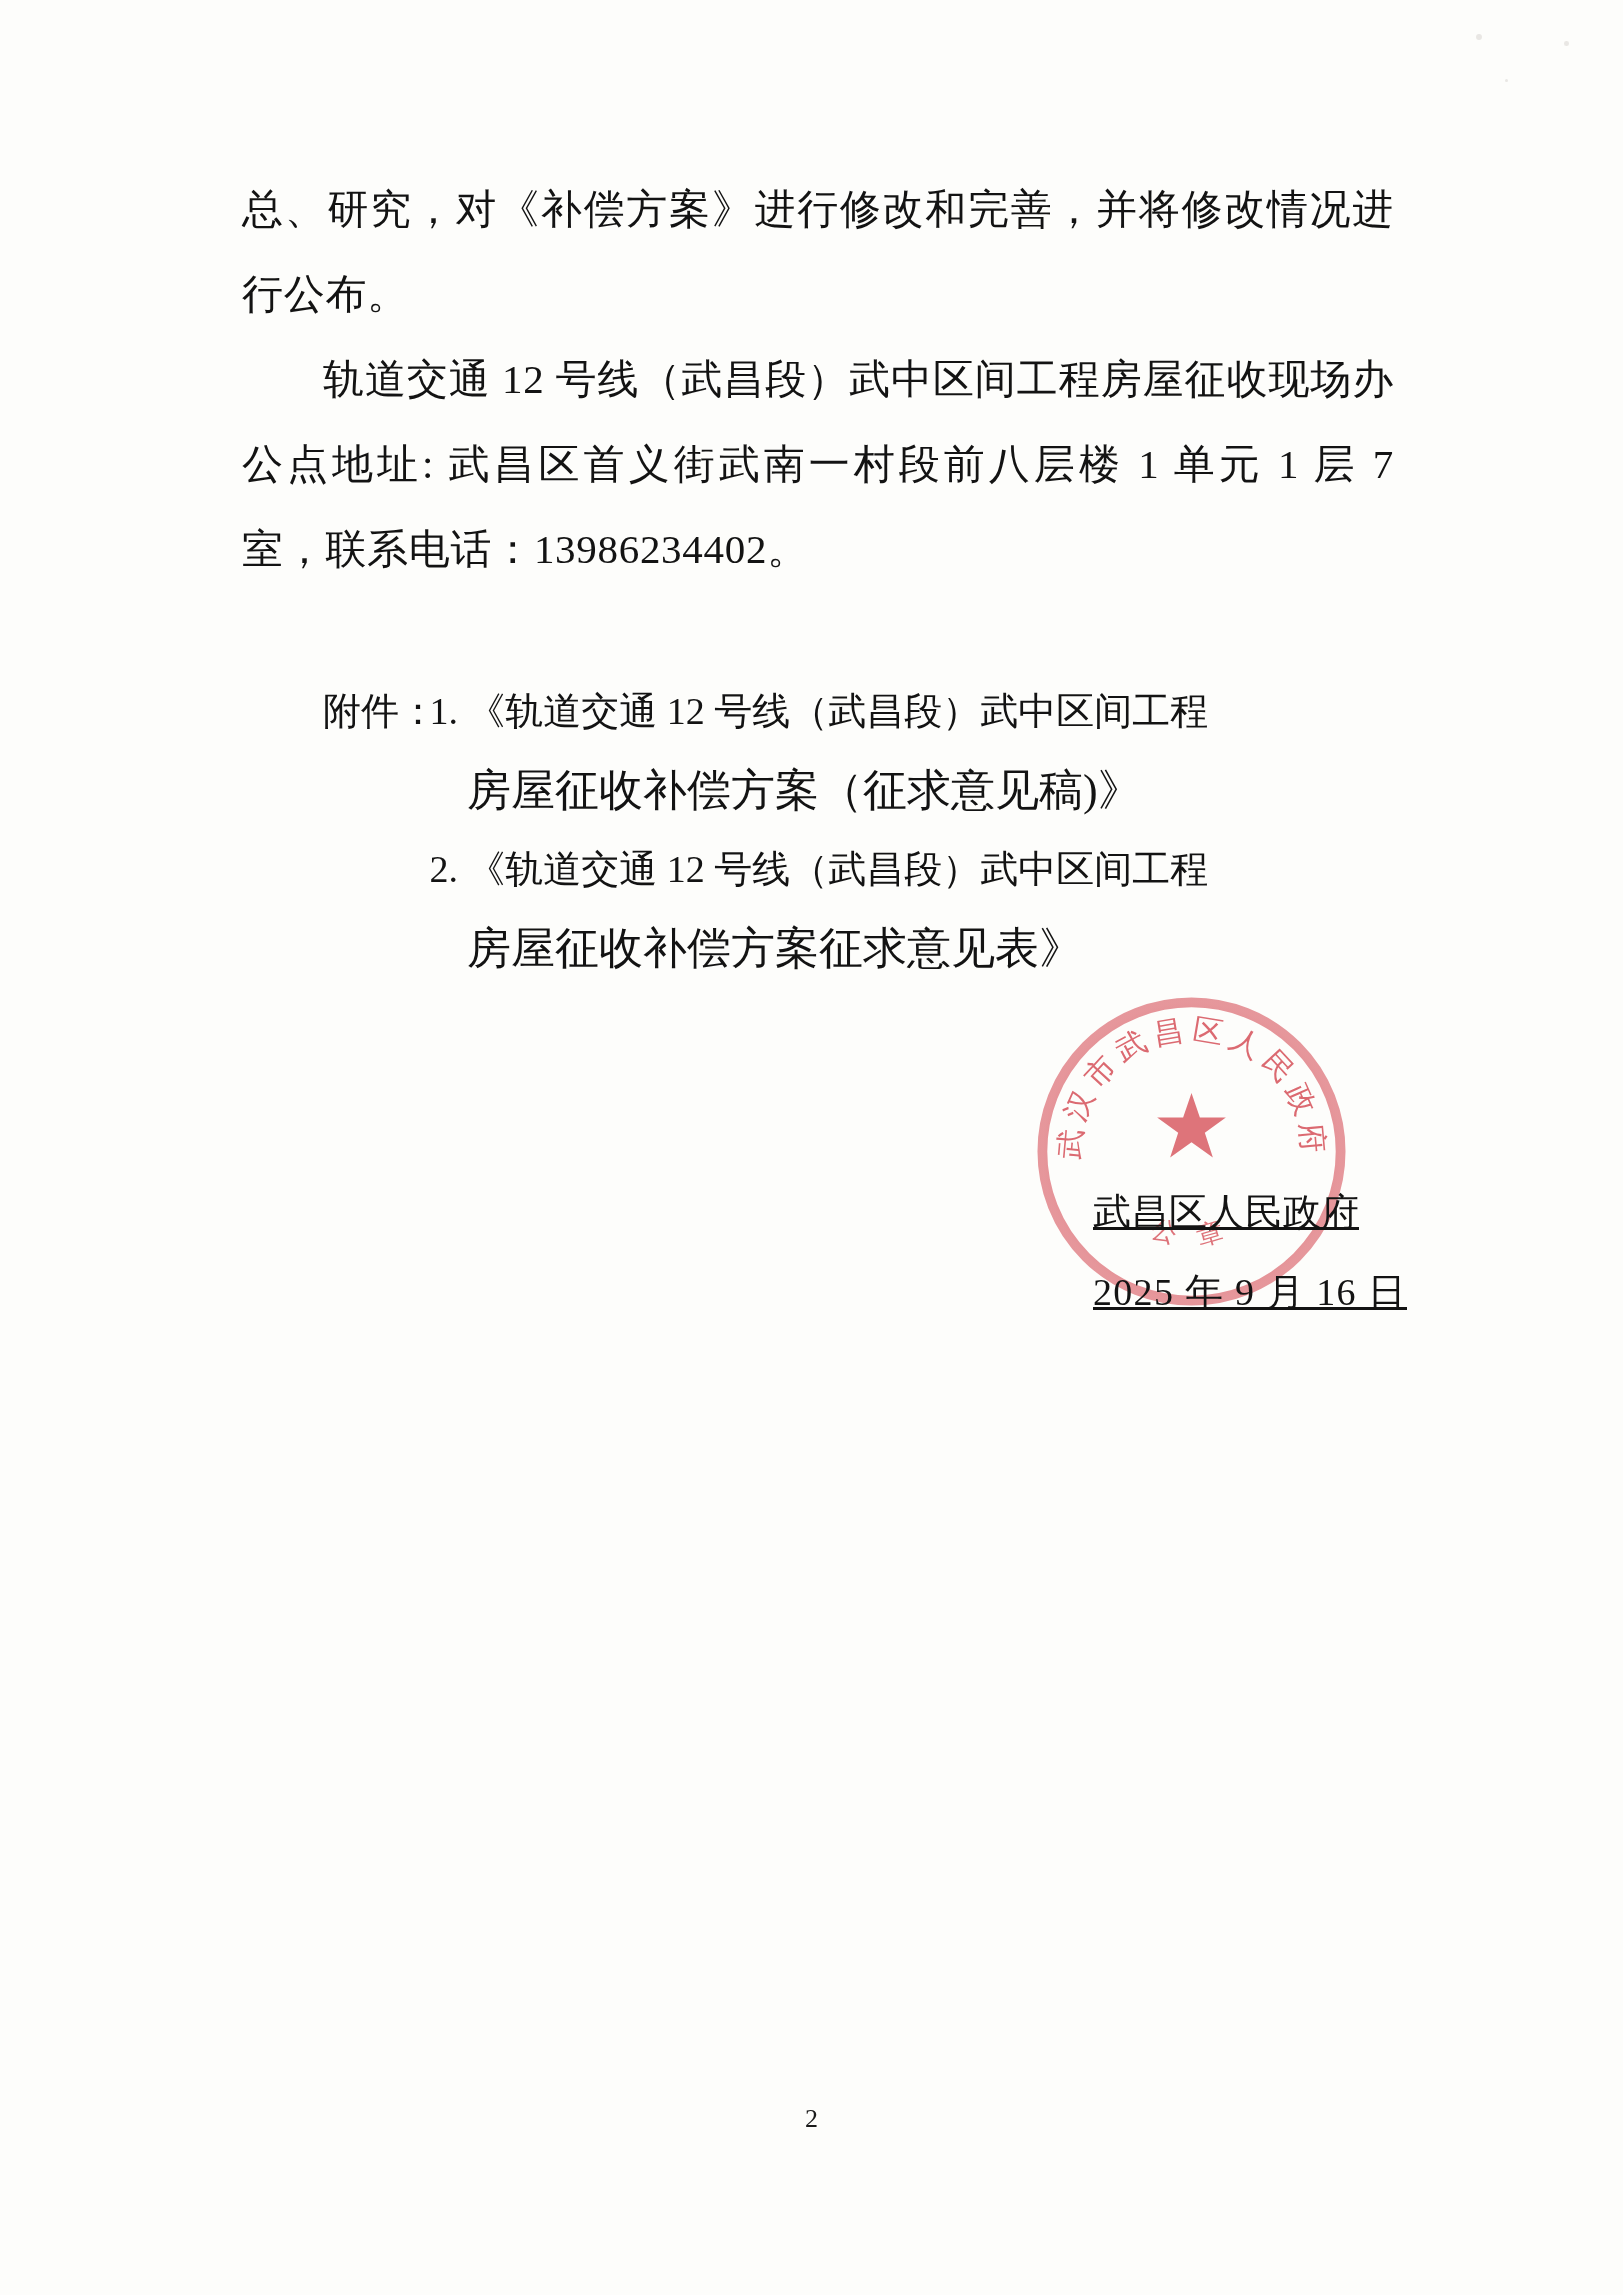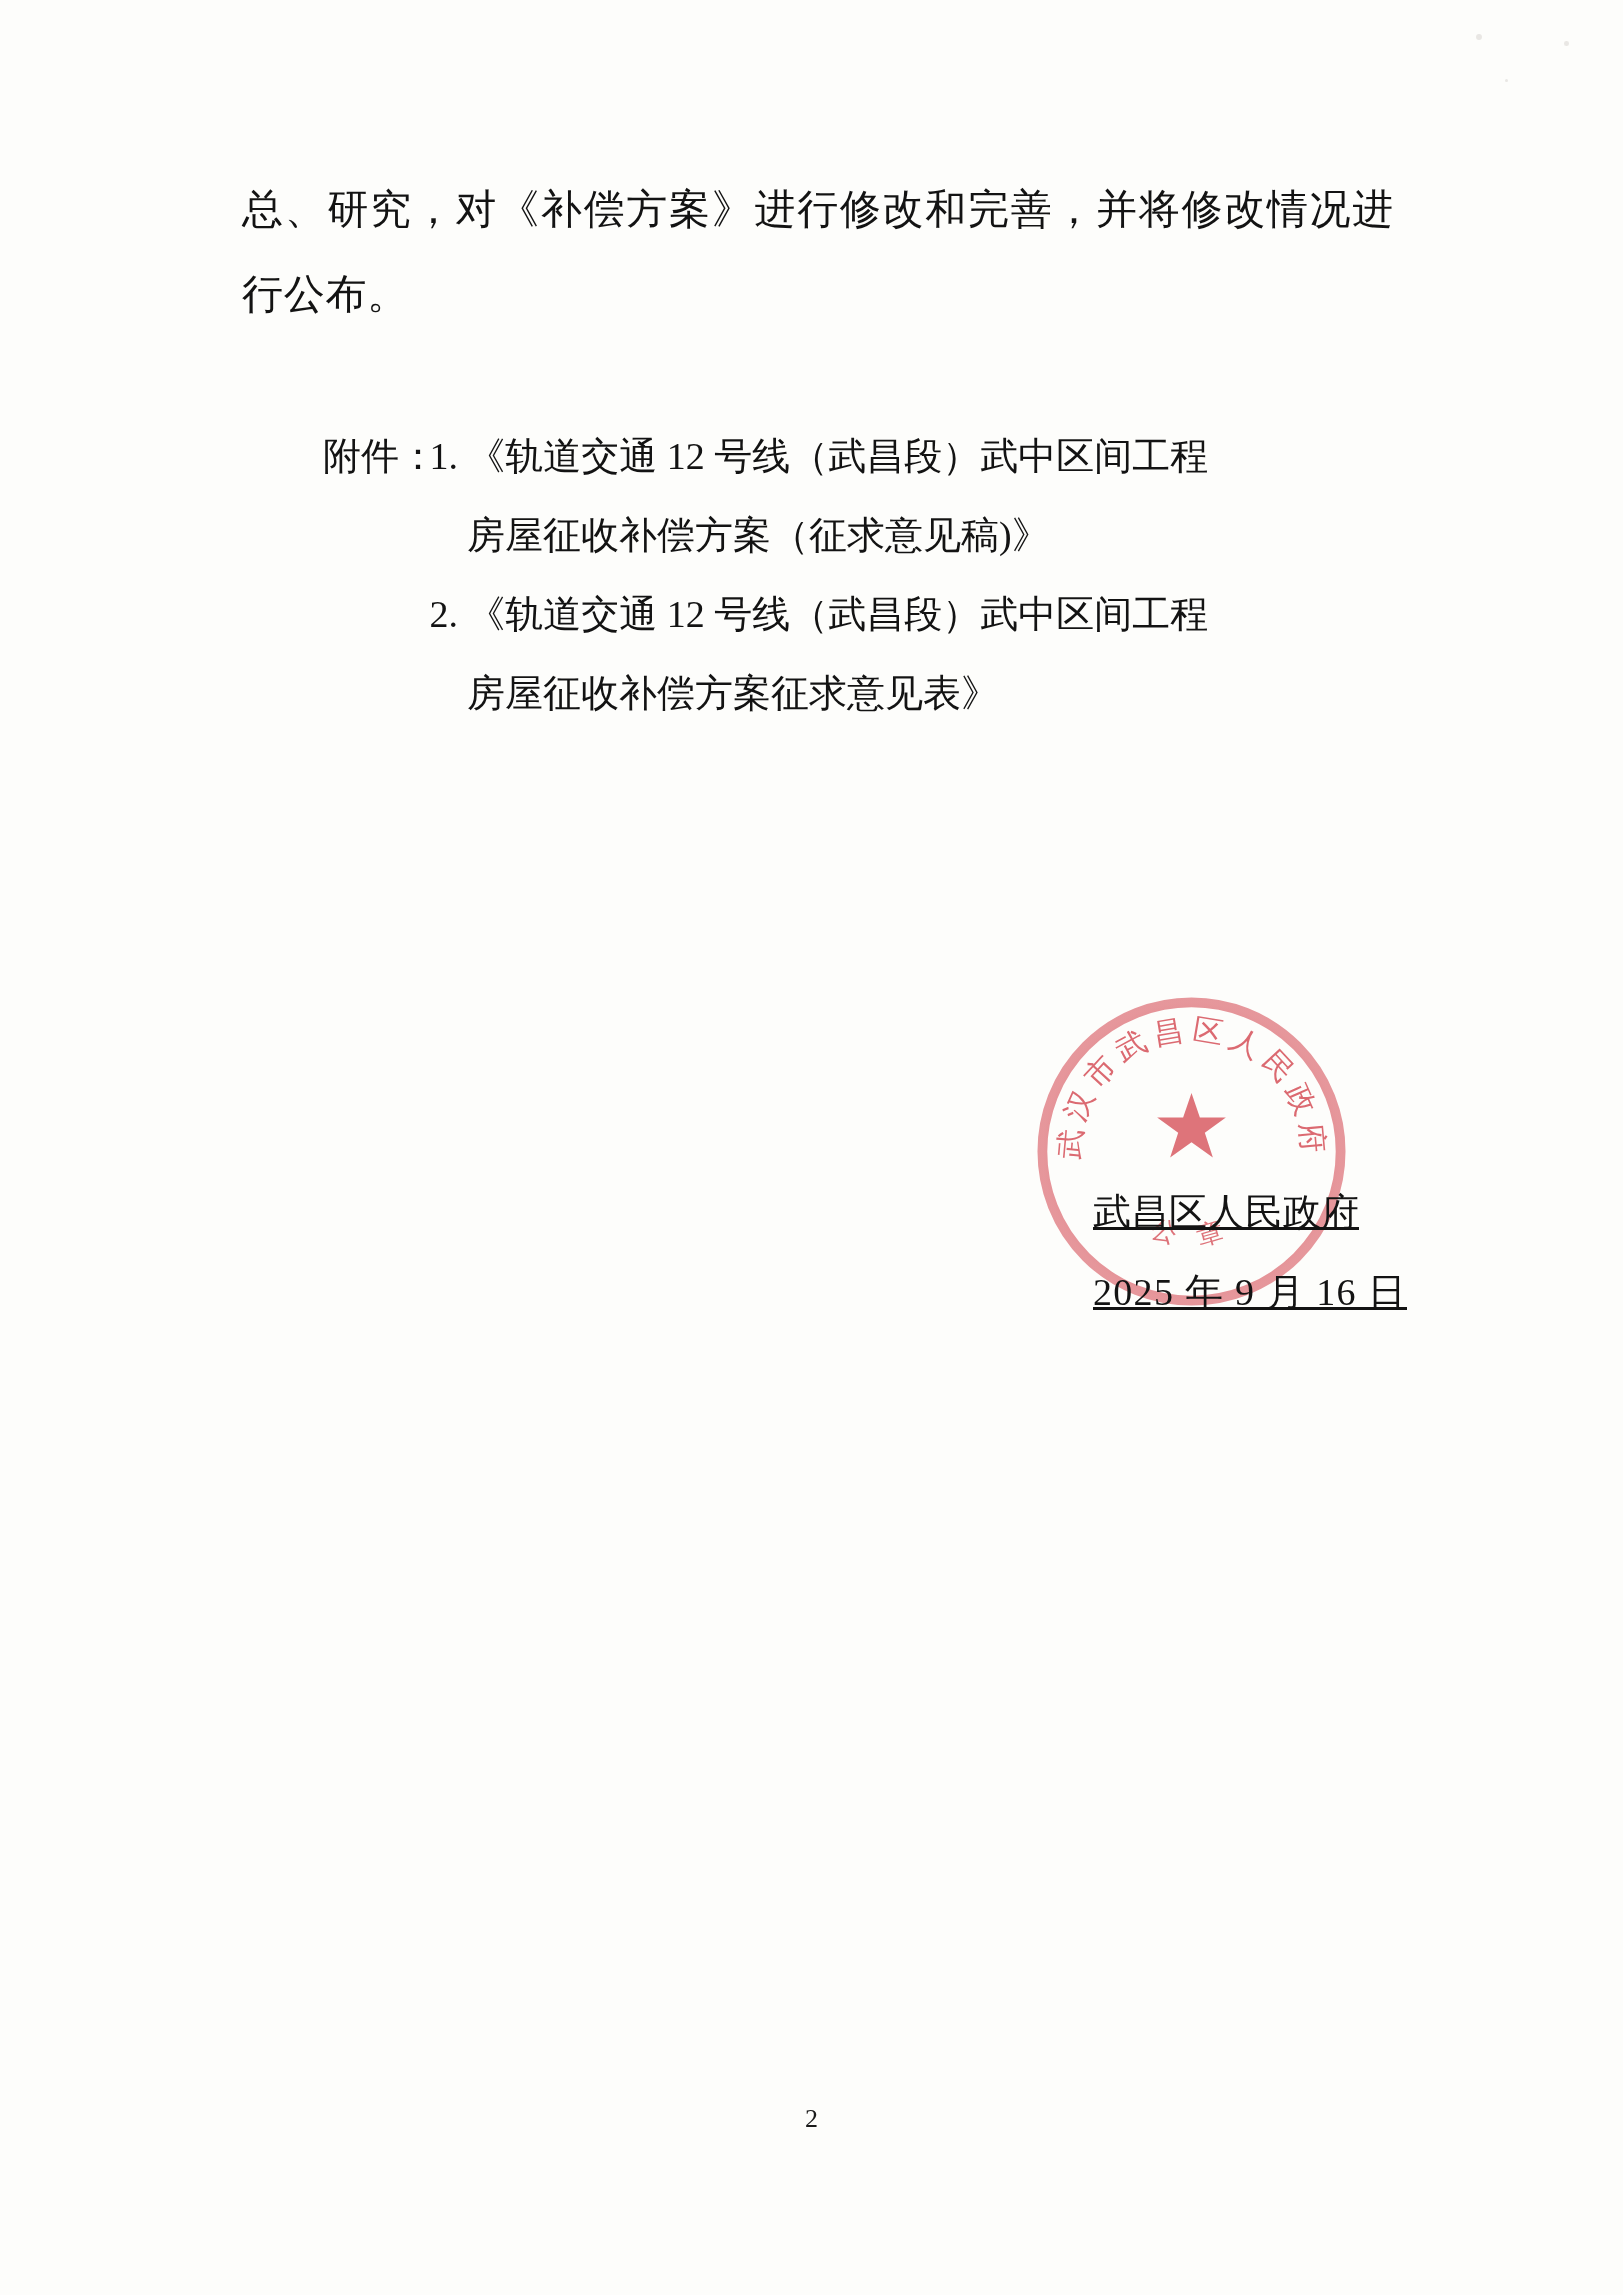--- a/index.html
+++ b/index.html
@@ -69,21 +69,21 @@
     flex: 0 0 52px;
     text-align: right;
     white-space: nowrap;
   }
   .attach-text {
     flex: 1 1 auto;
     padding-left: 9.2px;
   }
   .attach-cont {
     padding-left: 225px;
-    font-size: 38px;
+    font-size: 44px;
     line-height: 79px;
     color: #131313;
   }
   .signature {
     position: absolute;
     right: 216px;
     top: 1172px;
     text-align: left;
     font-size: 38px;
     line-height: 80px;
@@ -121,20 +121,21 @@
 <div class="page">
 
   <div class="speckle" style="left:1476px; top:34px; width:5.9px; height:5.9px;"></div>
   <div class="speckle" style="left:1564px; top:41px; width:4.6px; height:4.6px;"></div>
   <div class="speckle" style="left:1505px; top:79px; width:3.3px; height:3.3px;"></div>
 
   <div class="content">
 
     <p class="para">总、研究，对《补偿方案》进行修改和完善，并将修改情况进行公布。</p>
 
+    <p class="para indent">轨道交通 12 号线（武昌段）武中区间工程房屋征收现场办公点地址: 武昌区首义街武南一村段前八层楼 1 单元 1 层 7 室，联系电话：13986234402。</p>
 
     <div class="block-gap"></div>
 
     <div class="attach-wrap">
 
       <div class="attach-line">
         <span class="attach-label">附件：</span>
         <span class="attach-num">1.</span>
         <span class="attach-text">《轨道交通 12 号线（武昌段）武中区间工程</span>
       </div>

